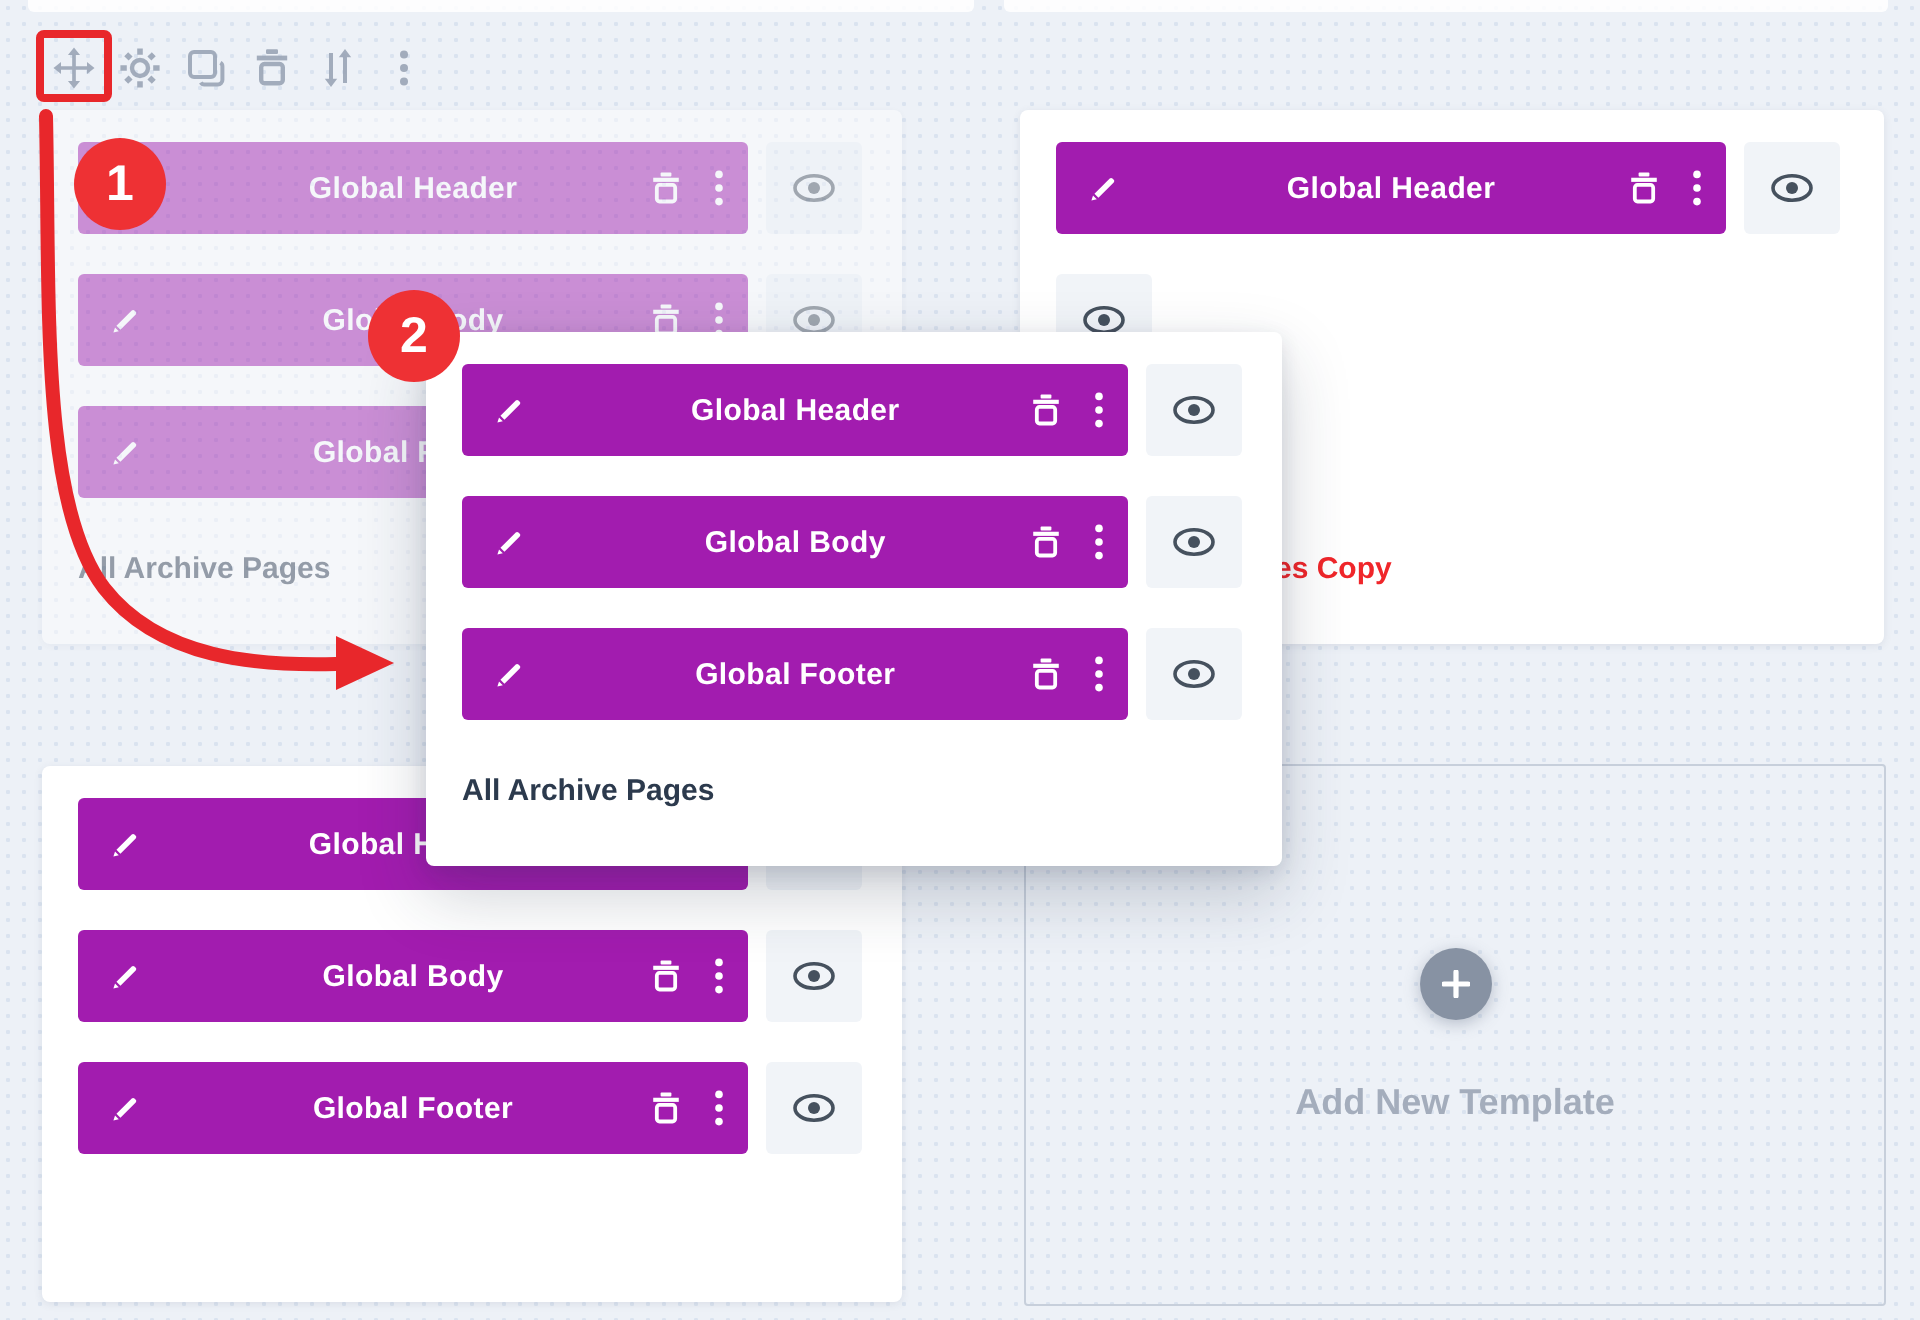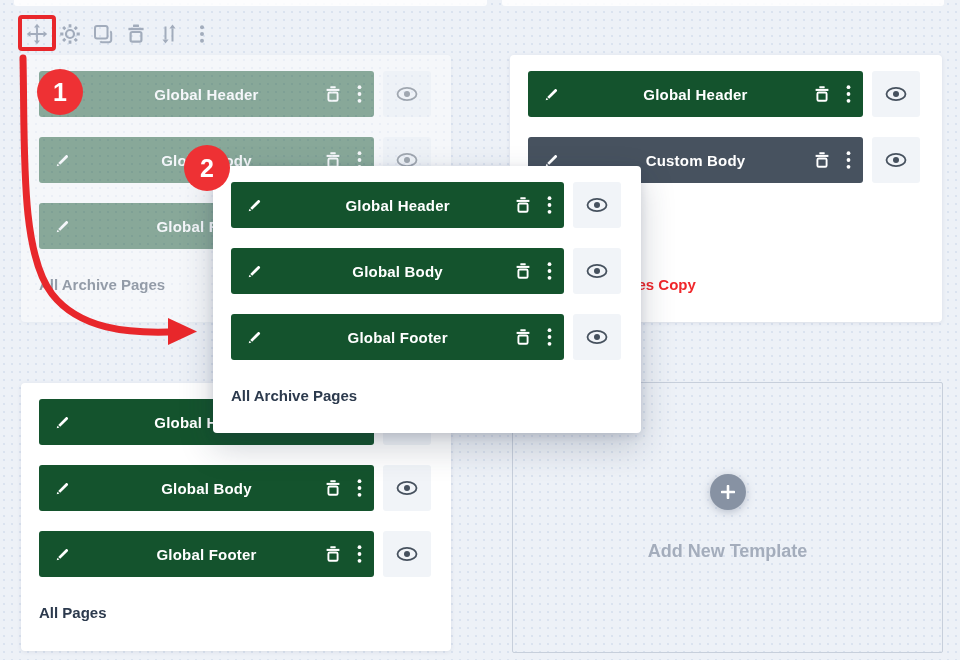--- a/index.html
+++ b/index.html
@@ -25,21 +25,21 @@
         padding:16px 20px 0 18px;box-shadow:0 1px 4px rgba(60,70,100,.10);}
   #card-src{left:21px;top:55px;width:430px;height:267px;opacity:.46;z-index:2;}
   #card-tr{left:510px;top:55px;width:432px;height:267px;z-index:2;}
   #card-bl{left:21px;top:383px;width:430px;height:268px;z-index:2;}
   #card-float{left:213px;top:166px;width:428px;height:267px;z-index:50;
       box-shadow:0 14px 34px rgba(30,45,70,.22), 0 3px 10px rgba(30,45,70,.12);}
 
   .line{display:flex;gap:9px;margin-bottom:20px;}
   .row{position:relative;width:335px;height:46px;border-radius:3px;display:flex;
        align-items:center;justify-content:center;cursor:pointer;}
-  .row.global{background:#14532d;}
+  .row.global{background:#a21caf;}
   .row.custom{background:#47525f;}
   .row-label{color:#fff;font-weight:700;font-size:15px;letter-spacing:.2px;}
   .pencil{position:absolute;left:15px;top:50%;transform:translateY(-50%);width:18px;height:18px;}
   .actions{position:absolute;right:12px;top:50%;transform:translateY(-50%);display:flex;gap:15px;align-items:center;}
   .actions svg{display:block;}
   .eye-btn{width:48px;height:46px;background:#f1f4f8;border:none;border-radius:3px;
            display:flex;align-items:center;justify-content:center;cursor:pointer;padding:0;}
   .card-footer{font-weight:700;font-size:15px;color:#2c3a4d;margin-top:27px;}
   .card-footer.red{color:#f0262a;}
 
@@ -230,39 +230,20 @@
         </span>
       </div>
       <button class="eye-btn">
         <svg width="24" height="16" viewBox="0 0 24 16">
             <ellipse cx="12" cy="8" rx="9.5" ry="6.1" fill="none" stroke="#46515e" stroke-width="1.8"></ellipse>
             <circle cx="12" cy="8" r="3" fill="#46515e"></circle>
           </svg>
       </button>
     </div>
     <div class="line">
-      <div class="row custom">
-        <svg class="pencil" viewBox="0 0 20 20" fill="#fff">
-            <path d="M6.9 15.4 4.7 13.2 13.2 4.7c.4-.4 1.1-.4 1.5 0l.7.7c.4.4.4 1.1 0 1.5Z"></path>
-            <path d="M3.9 14.1l2.1 2.1L3 17Z"></path>
-          </svg>
-        <span class="row-label">Custom Body</span>
-        <span class="actions">
-          <svg width="18" height="18" viewBox="0 0 20 20">
-              <rect x="7" y="1.4" width="6" height="2.2" rx="0.5" fill="#fff"></rect>
-              <rect x="2.9" y="4.3" width="14.2" height="2.3" fill="#fff"></rect>
-              <rect x="4.9" y="8.3" width="10.2" height="9.2" rx="1.5" fill="none" stroke="#fff" stroke-width="2.1"></rect>
-            </svg>
-          <svg width="5" height="18" viewBox="0 0 5 18" fill="#fff">
-              <circle cx="2.5" cy="2.2" r="1.9"></circle>
-              <circle cx="2.5" cy="9" r="1.9"></circle>
-              <circle cx="2.5" cy="15.8" r="1.9"></circle>
-            </svg>
-        </span>
-      </div>
       <button class="eye-btn">
         <svg width="24" height="16" viewBox="0 0 24 16">
             <ellipse cx="12" cy="8" rx="9.5" ry="6.1" fill="none" stroke="#46515e" stroke-width="1.8"></ellipse>
             <circle cx="12" cy="8" r="3" fill="#46515e"></circle>
           </svg>
       </button>
     </div>
     <div class="line">
       <button class="eye-btn">
         <svg width="24" height="16" viewBox="0 0 24 16">
@@ -349,21 +330,20 @@
             </svg>
         </span>
       </div>
       <button class="eye-btn">
         <svg width="24" height="16" viewBox="0 0 24 16">
             <ellipse cx="12" cy="8" rx="9.5" ry="6.1" fill="none" stroke="#46515e" stroke-width="1.8"></ellipse>
             <circle cx="12" cy="8" r="3" fill="#46515e"></circle>
           </svg>
       </button>
     </div>
-    <div class="card-footer">All Pages</div>
   </div>
 
   <div id="add-box">
     <div id="add-circle">
       <svg viewBox="0 0 14 14">
           <path d="M7 1v12M1 7h12" stroke="#fff" stroke-width="2.6" stroke-linecap="round"></path>
         </svg>
     </div>
     <div id="add-label">Add New Template</div>
   </div>

